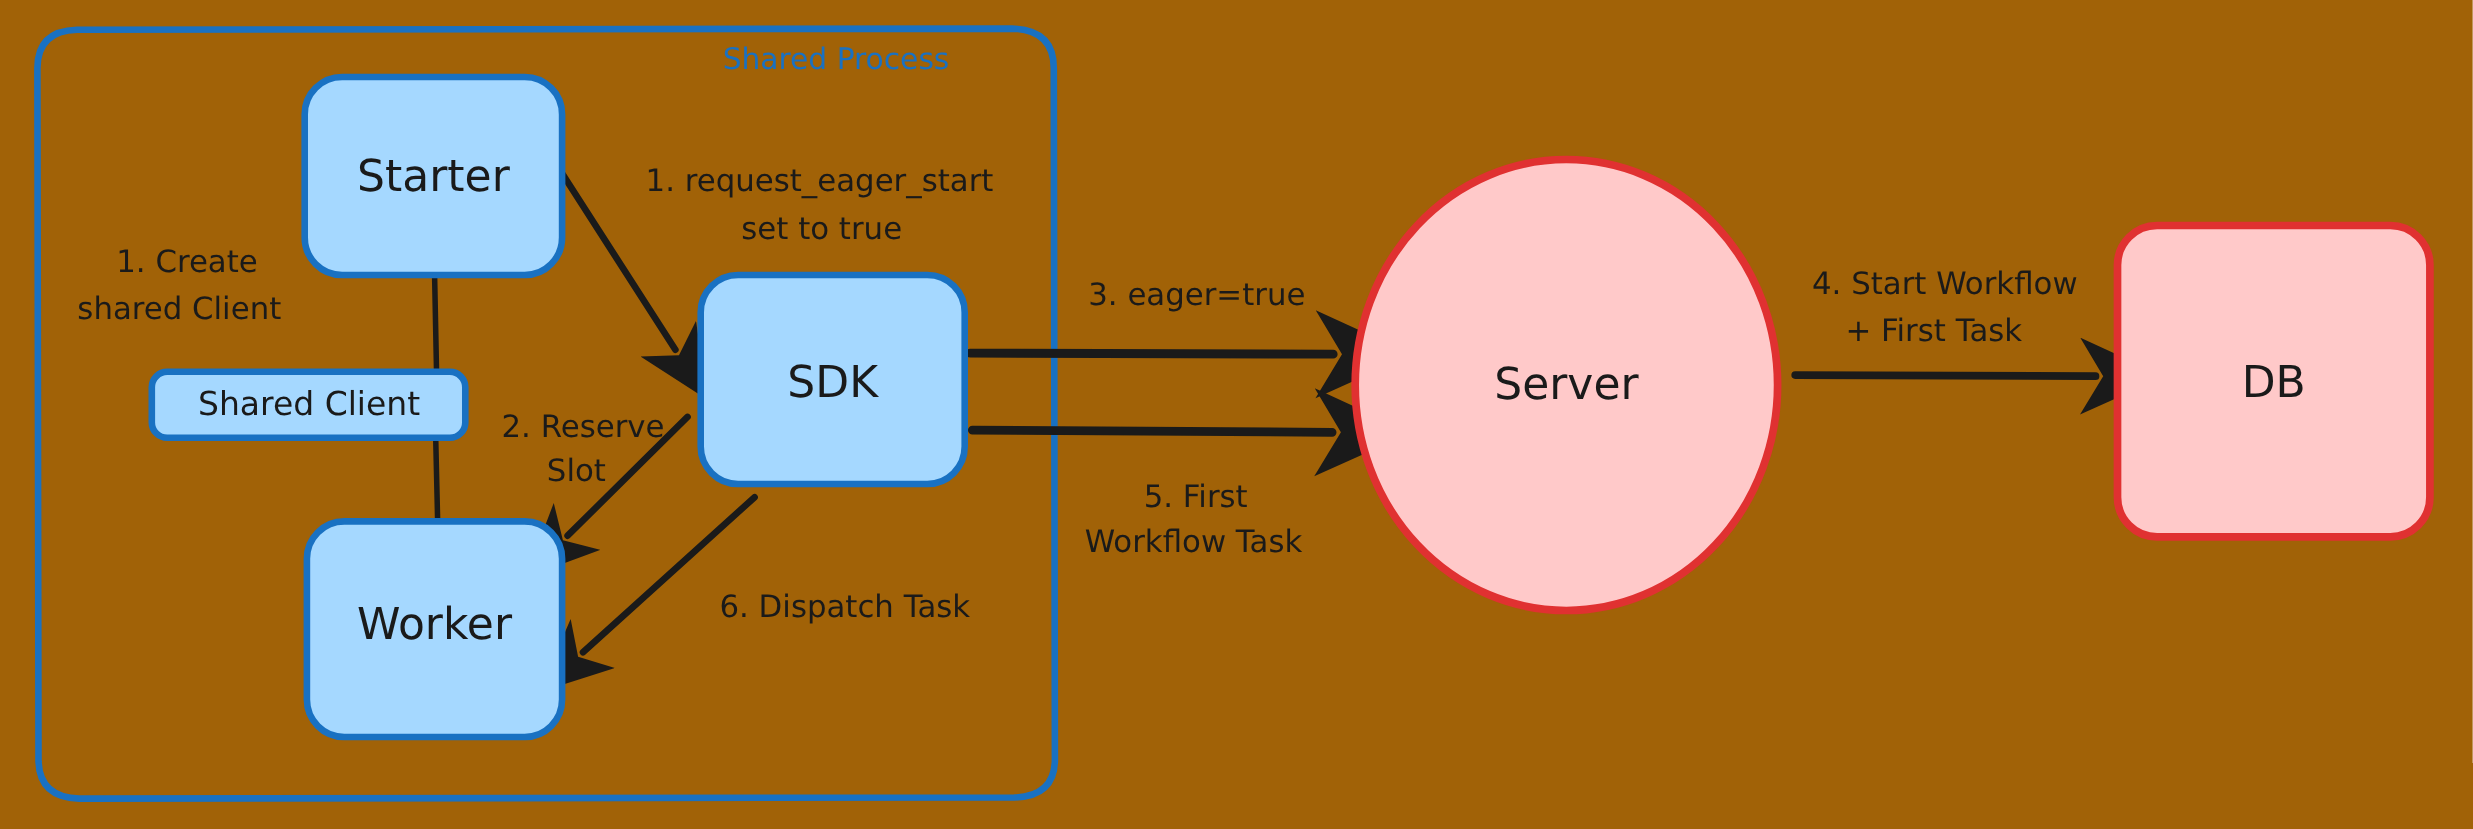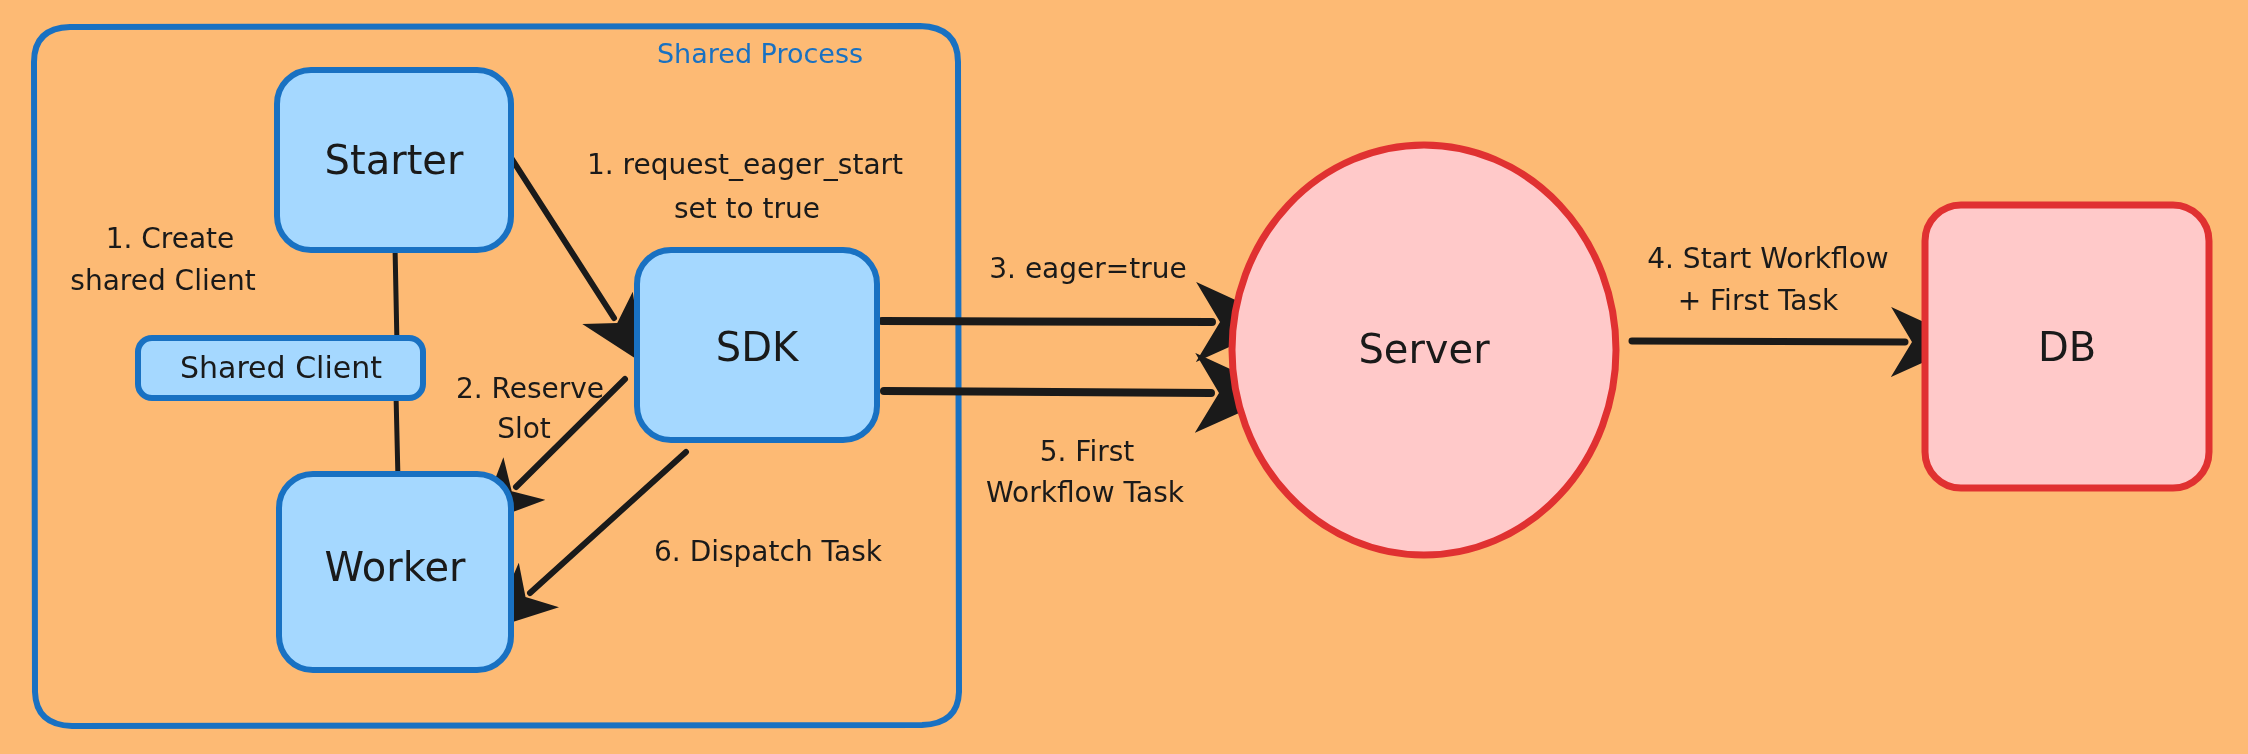--- a/index.html
+++ b/index.html
@@ -7,21 +7,21 @@
     padding: 0;
     background: #ffffff;
   }
   body {
     font-family: "DejaVu Sans", sans-serif;
   }
   #stage {
     position: relative;
     width: 2248px;
     height: 754px;
-    background: #fdba74;
+    background: #a16207;
     overflow: hidden;
   }
   #stage svg {
     position: absolute;
     top: 0;
     left: 0;
     width: 2248px;
     height: 754px;
   }
   .node-label {

